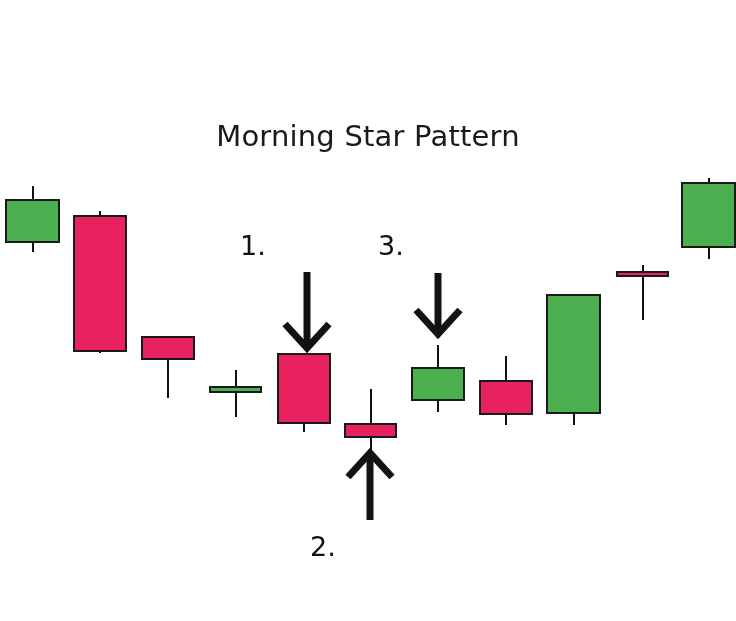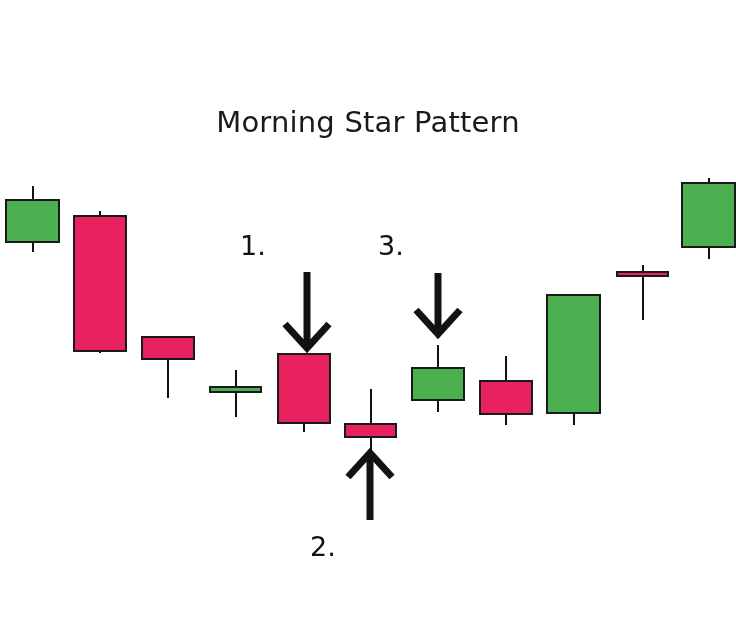--- a/index.html
+++ b/index.html
@@ -14,21 +14,21 @@
   #chart-root {
     position: relative;
     width: 736px;
     height: 621px;
     background: #ffffff;
     overflow: hidden;
   }
   #chart-title {
     position: absolute;
     left: 0;
-    top: 105px;
+    top: 119px;
     width: 736px;
     text-align: center;
     font-size: 29px;
     font-weight: 400;
     color: #1a1a1a;
     letter-spacing: 0.2px;
     font-family: "DejaVu Sans", sans-serif;
   }
   .candle {
     position: absolute;

